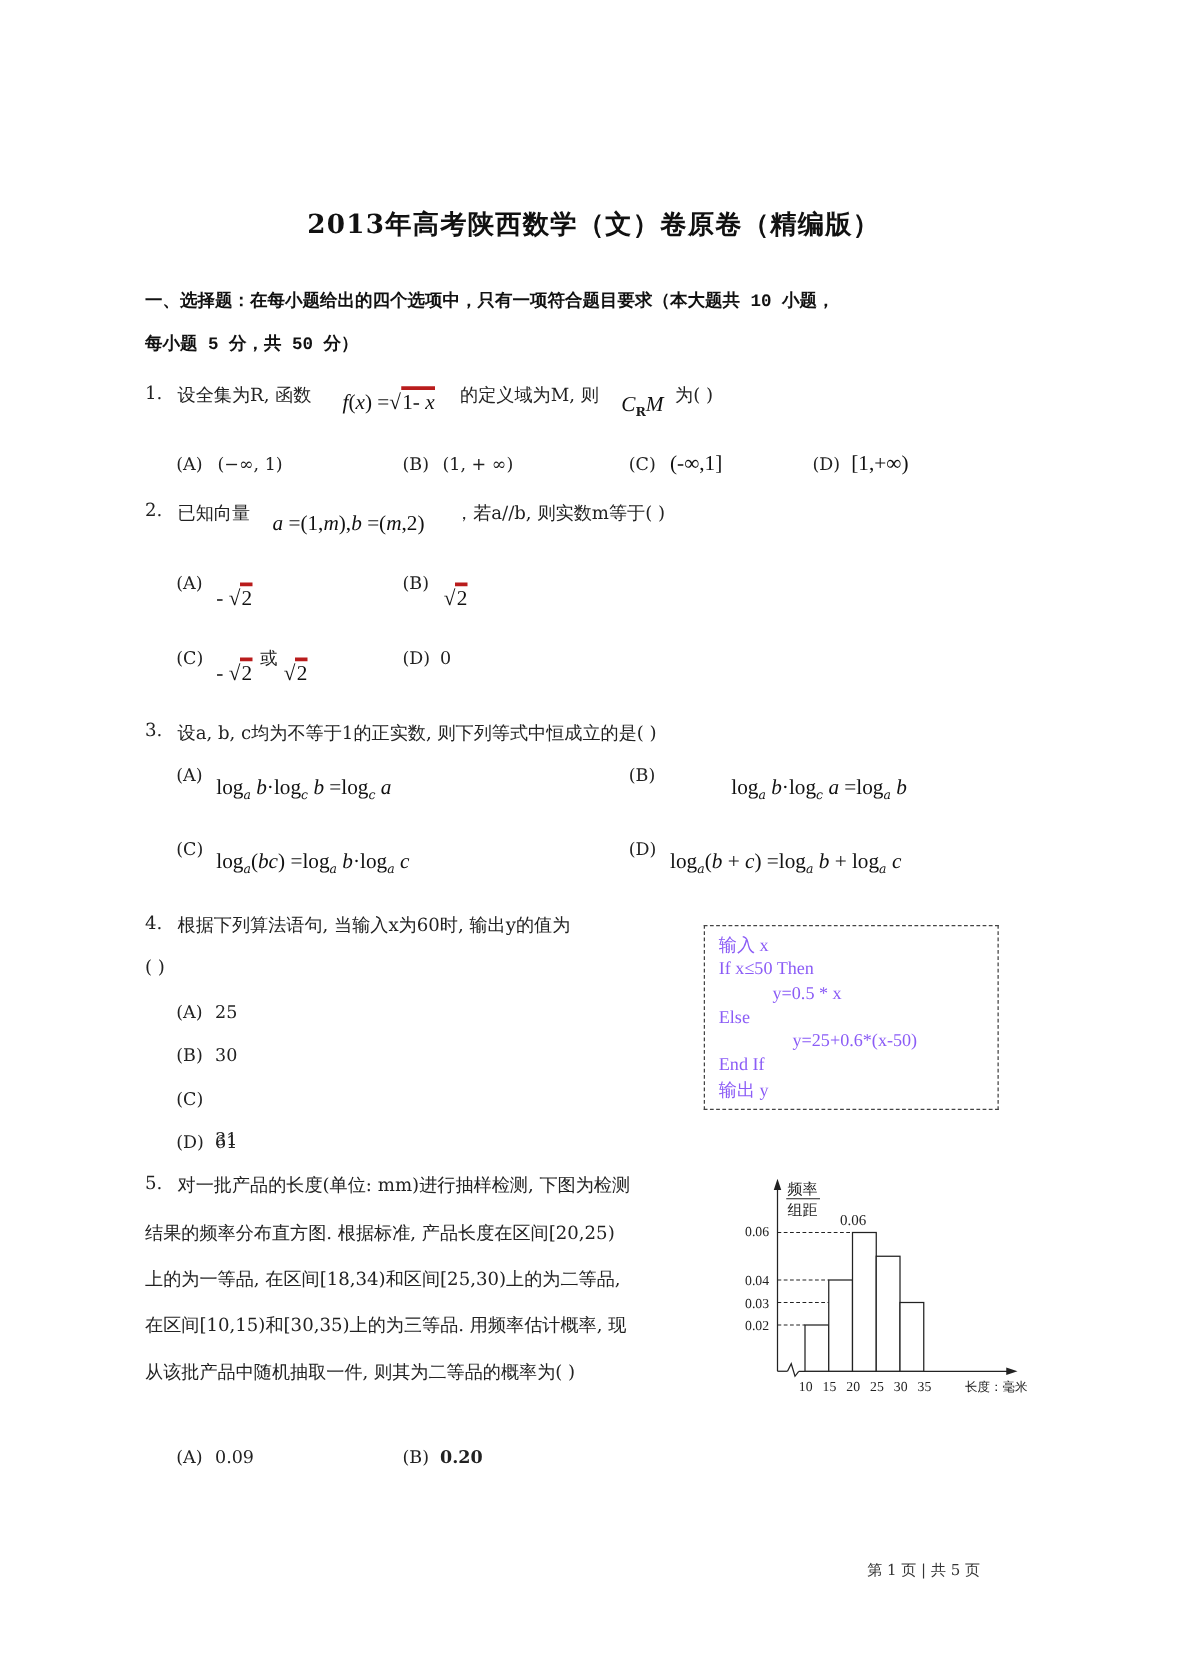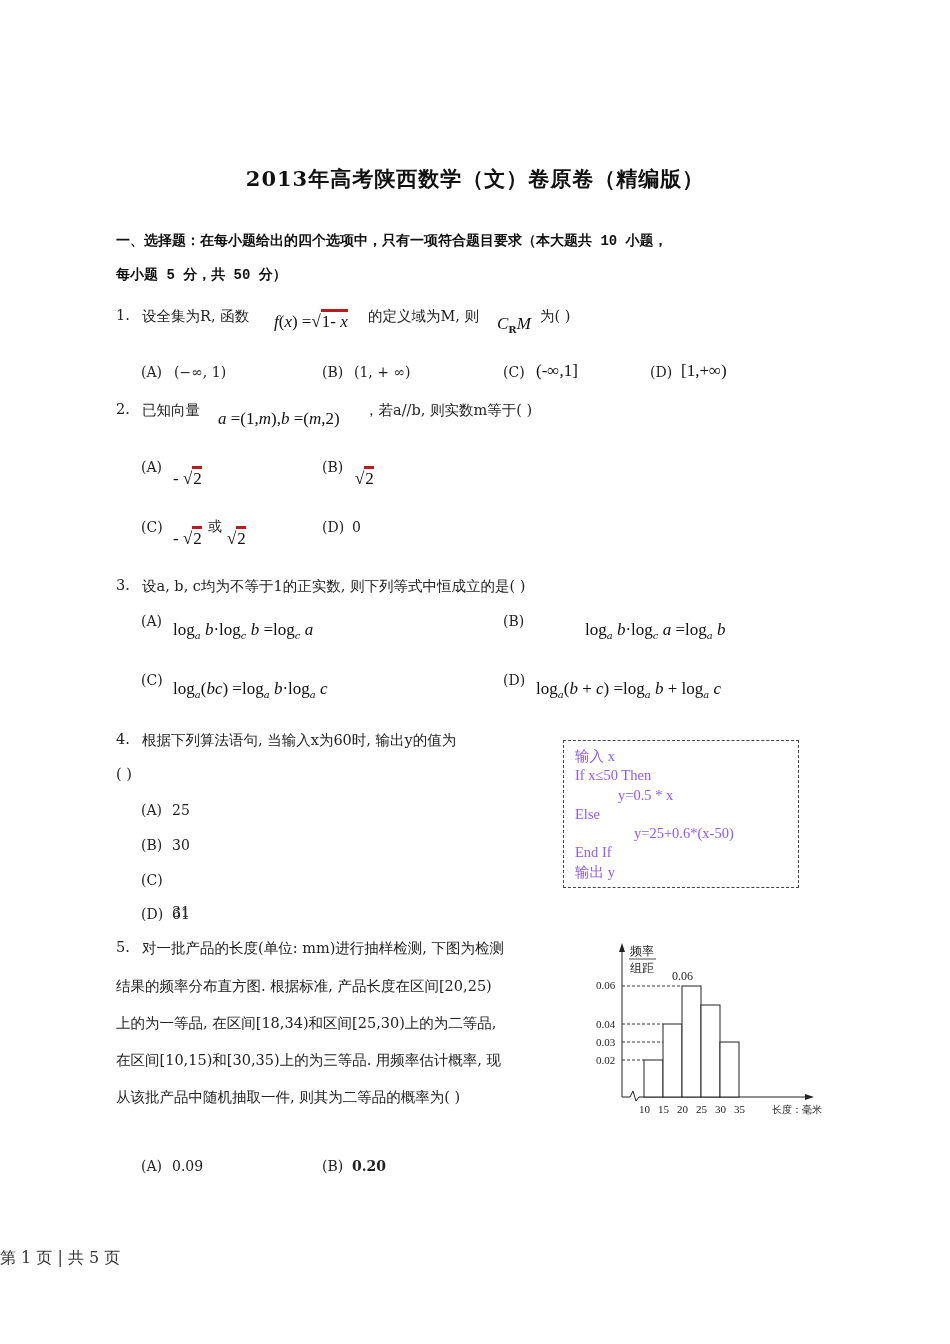--- a/index.html
+++ b/index.html
@@ -10,21 +10,21 @@
   .section { left: 116px; font-size: 14px; font-weight: bold; color: #111; font-family: Liberation Mono, monospace; }
   .q { left: 116px; font-size: 14.5px; color: #222; }
   .opt { font-size: 14px; color: #222; }
   .math { font-family: "Liberation Serif", "DejaVu Serif", serif; font-style: italic; font-size: 17px; color: #111; }
   .mathn { font-family: "Liberation Serif", "DejaVu Serif", serif; font-size: 17px; color: #111; }
   .sub { font-size: 10px; font-style: italic; vertical-align: -4px; }
   .subb { font-size: 10px; font-weight: bold; font-style: normal; vertical-align: -4px; }
   .sqrt { border-top: 3px solid #b91c1c; padding-left: 1px; }
   .codebox { left: 563px; top: 740px; width: 236px; height: 148px; border: 1.5px dashed #444; box-sizing: border-box; }
   .code { font-family: "Liberation Serif", serif; font-size: 14.5px; color: #8b5cf6; position: absolute; white-space: nowrap; }
-  .footer { left: 0; width: 784px; top: 1248px; text-align: left; font-size: 16px; color: #333; }
+  .footer { left: 0; width: 784px; top: 1248px; text-align: right; font-size: 12px; color: #333; }
   svg text { font-family: "Liberation Serif", serif; }
 </style>
 </head>
 <body>
 
 <div class="abs title">2013年高考陕西数学（文）卷原卷（精编版）</div>
 
 <div class="abs section" style="top:232px;">一、选择题：在每小题给出的四个选项中，只有一项符合题目要求（本大题共 10 小题，</div>
 <div class="abs section" style="top:266px;">每小题 5 分，共 50 分）</div>
 

